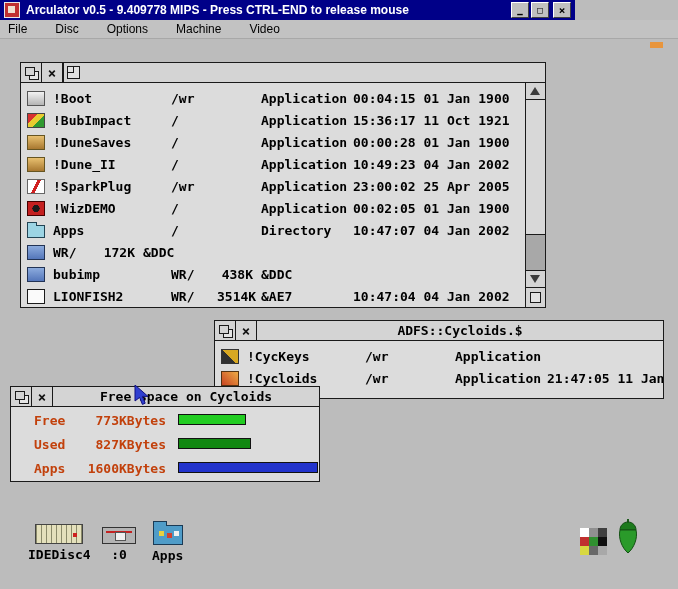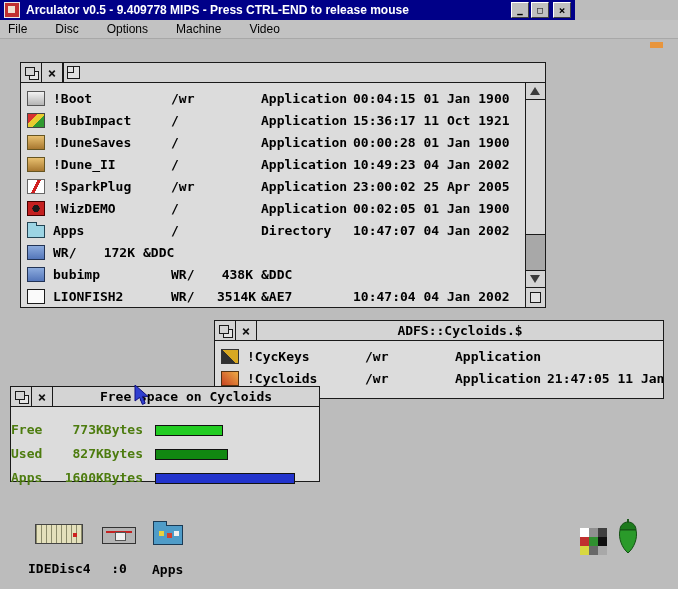--- a/index.html
+++ b/index.html
@@ -62,28 +62,28 @@
   [data-name="sparkplug-app-icon"]{background:linear-gradient(115deg,#ffffff 42%,#d02020 42% 58%,#ffffff 58%);border:1px solid #666;}
   [data-name="wizdemo-app-icon"]{background:radial-gradient(circle at 50% 50%,#1a1a1a 34%,#c42020 36%);border:1px solid #400;}
   [data-name="directory-icon"]{position:relative;background:#9cd4e4;border:1px solid #224455;margin-top:3px;height:13px;}
   [data-name="directory-icon"]::before{content:"";position:absolute;top:-4px;left:-1px;width:8px;height:3px;background:#9cd4e4;border:1px solid #224455;border-bottom:none;}
   [data-name="archive-file-icon"]{background:linear-gradient(#8cabdd,#5476ba);border:1px solid #223355;}
   [data-name="plain-file-icon"]{background:#fafafa;border:1px solid #1a1a1a;}
   [data-name="cyckeys-app-icon"]{background:linear-gradient(45deg,#303030 45%,#d8a822 45%);border:1px solid #333;}
   [data-name="cycloids-app-icon"]{background:linear-gradient(45deg,#c84422,#eeaa44);border:1px solid #553311;}
 
   
-  .srow{display:flex;align-items:flex-end;height:24px;padding:0 0;font:bold 13px "DejaVu Sans Mono",monospace;color:#4d7c0f;}
+  .srow{display:flex;align-items:flex-start;height:24px;padding:0 23px;font:bold 13px "DejaVu Sans Mono",monospace;color:#c2410c;}
   .slabel{width:46px;flex:none;}
   .svalue{width:86px;flex:none;text-align:right;}
   .sbar{margin-left:12px;display:flex;align-items:center;height:13px;}
   .sbarfill{height:9px;border:1px solid #111;}
 
   
-  .ibar-item{position:absolute;display:flex;flex-direction:column;align-items:center;gap:17px;font:bold 13px "DejaVu Sans Mono",monospace;color:#000;cursor:pointer;}
+  .ibar-item{position:absolute;display:flex;flex-direction:column;align-items:center;gap:3px;font:bold 13px "DejaVu Sans Mono",monospace;color:#000;cursor:pointer;}
   .bicon{display:block;box-sizing:border-box;}
   [data-name="harddisc-icon"]{width:48px;height:20px;border:1px solid #444;background:repeating-linear-gradient(90deg,#8a8a6a 0 1px,#e4e0bc 1px 5px);position:relative;}
   [data-name="harddisc-icon"]::after{content:"";position:absolute;right:5px;top:8px;width:4px;height:4px;background:#cc2020;}
   [data-name="floppy-drive-icon"]{width:34px;height:17px;border:1px solid #333;background:#b4b4b4;position:relative;}
   [data-name="floppy-drive-icon"]::before{content:"";position:absolute;left:3px;top:3px;width:26px;height:2px;background:#c42222;}
   [data-name="floppy-drive-icon"]::after{content:"";position:absolute;left:12px;bottom:2px;width:9px;height:7px;background:#f0f0f0;border:1px solid #555;}
   [data-name="apps-folder-icon"]{width:30px;height:20px;background:#4f9cc8;border:1px solid #1a3a55;position:relative;margin-top:4px;}
   [data-name="apps-folder-icon"]::before{content:"";position:absolute;top:-5px;left:-1px;width:12px;height:4px;background:#4f9cc8;border:1px solid #1a3a55;border-bottom:none;}
   [data-name="apps-folder-icon"]::after{content:"";position:absolute;left:5px;top:5px;width:5px;height:5px;background:#e8d040;box-shadow:8px 2px #d04030,15px 0 #f0f0f0;}
   [data-name="palette-icon"]{width:27px;height:27px;position:relative;}

